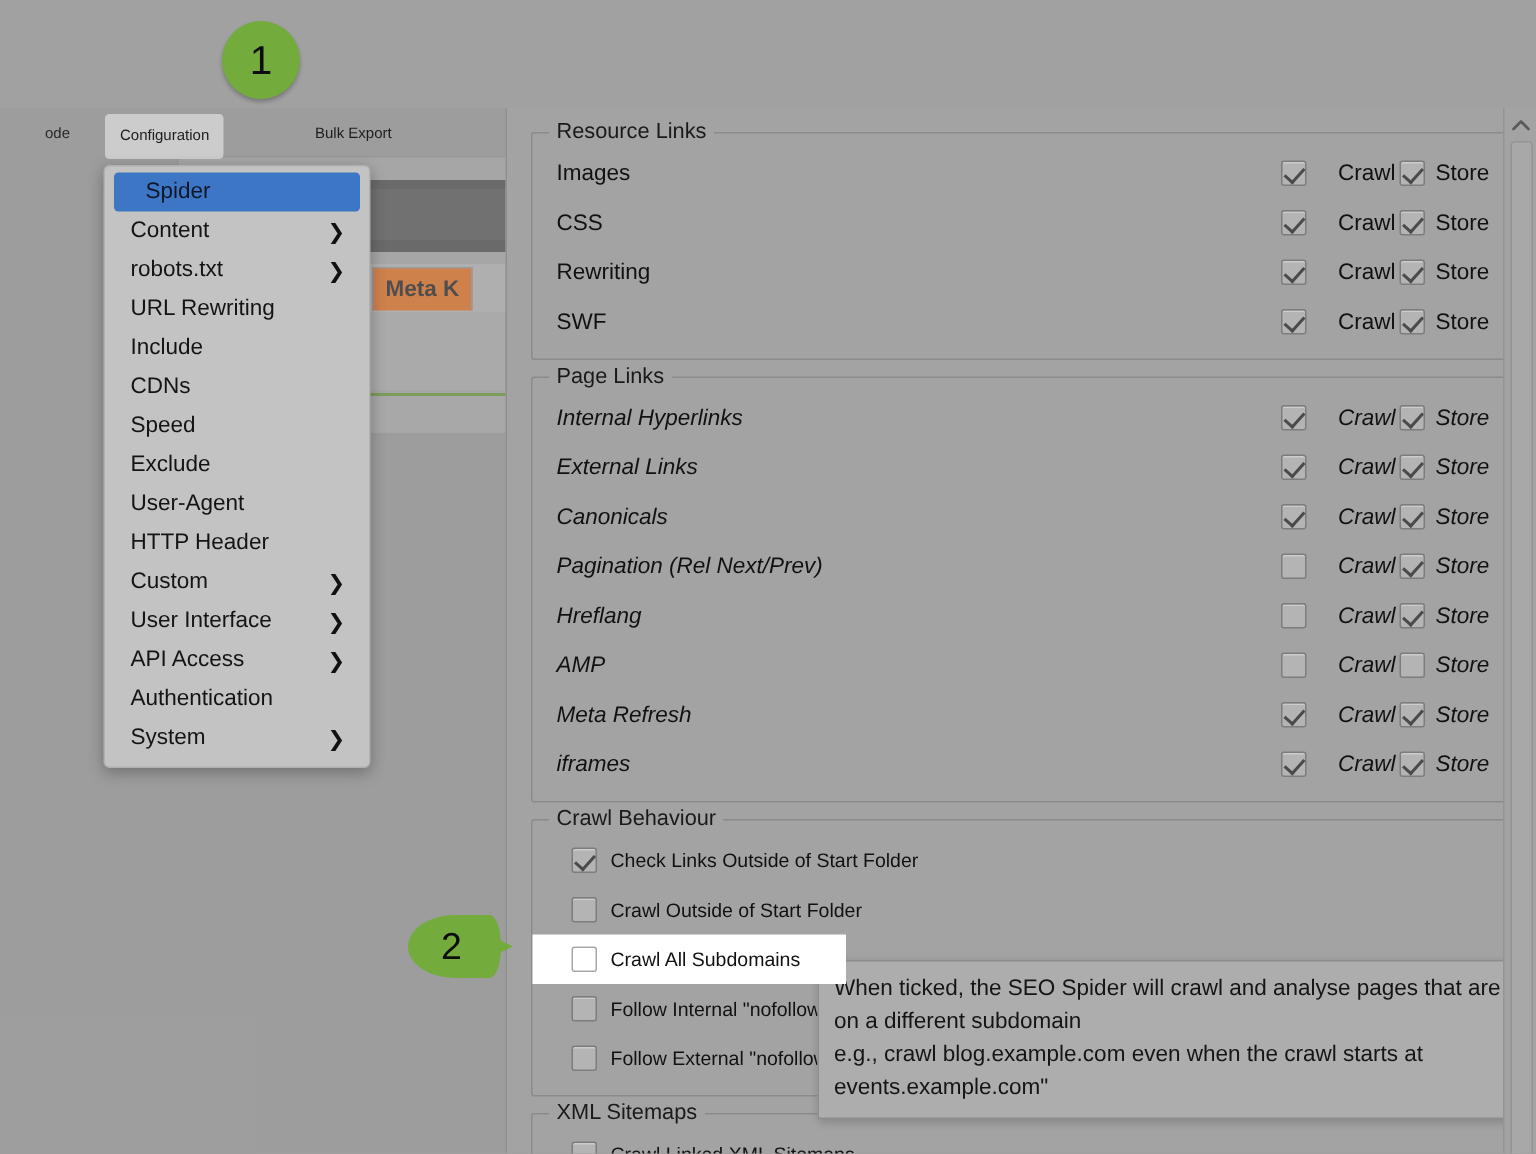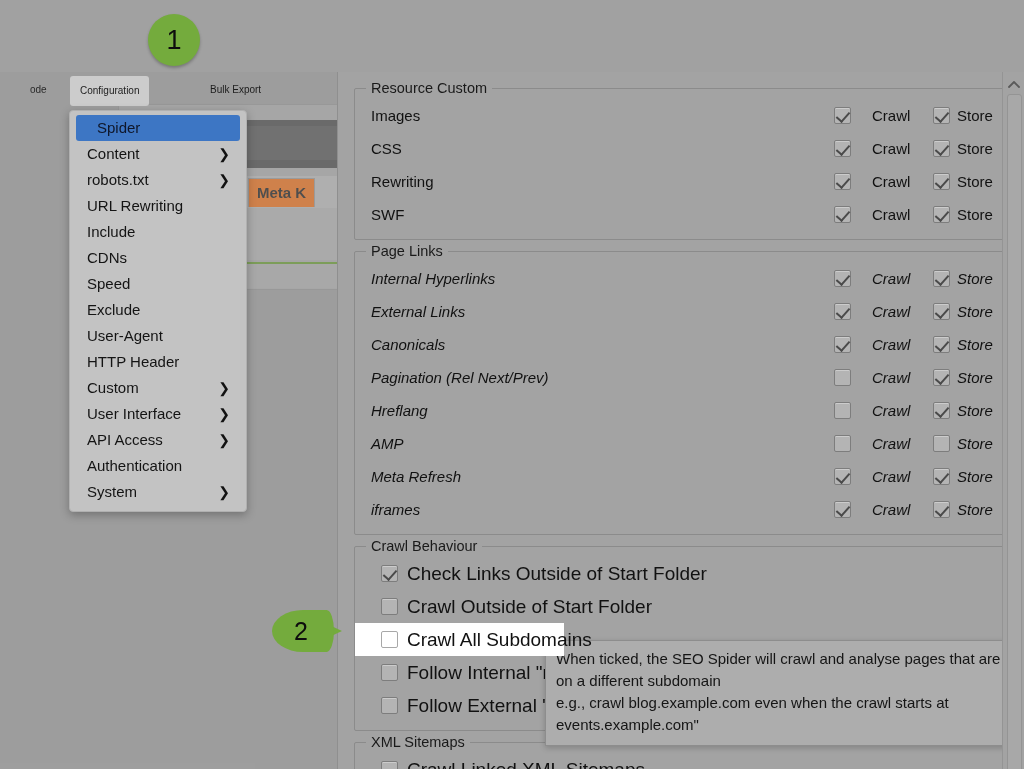--- a/index.html
+++ b/index.html
@@ -65,21 +65,21 @@
   .group-title{
     position:absolute;top:-9px;left:11px;background:#a3a3a3;
     padding:0 5px;font-size:14.5px;color:#1a1a1a;white-space:nowrap;
   }
   .opt-row{position:relative;height:33px;}
   .opt-label{
     position:absolute;left:16px;top:0;height:33px;line-height:33px;
     font-size:15px;color:#111;white-space:nowrap;
   }
   .cbgroup{position:absolute;top:0;height:33px;display:flex;align-items:center;gap:7px;}
-  .cbgroup.crawl{left:479px;gap:21px;}
+  .cbgroup.crawl{left:499px;gap:21px;}
   .cbgroup.store{left:578px;}
   .cbtext{font-size:15px;color:#111;}
 
   .cb{
     width:17px;height:17px;box-sizing:border-box;
     background:#b4b4b4;border:1px solid #7d7d7d;border-radius:2px;
     position:relative;flex:none;
     box-shadow:inset 0 1px 0 rgba(255,255,255,.32);
   }
   .cb.checked::after{
@@ -88,21 +88,21 @@
     border:solid #4a4a4a;border-width:0 2.4px 2.4px 0;
     transform:rotate(42deg);
   }
   .cb.white{background:#fbfbfb;border-color:#9a9a9a;}
 
   
   .chk-row{position:relative;height:33px;}
   .chk-row .cb{position:absolute;left:26px;top:8px;}
   .chk-row .chk-label{
     position:absolute;left:52px;top:0;height:33px;line-height:33px;
-    font-size:19px;color:#111;white-space:nowrap;
+    font-size:13px;color:#111;white-space:nowrap;
   }
   .chk-row.highlighted{background:#ffffff;}
   .chk-row.highlighted .cb{background:#ffffff;border-color:#a8a8a8;}
 
   
   #tooltip{
     left:545px;top:640px;width:472px;
     background:#adadad;border:1px solid #8d8d8d;
     padding:7px 10px 9px 10px;box-sizing:border-box;
     box-shadow:0 2px 6px rgba(0,0,0,.2);
@@ -173,21 +173,21 @@
     <div class="dd-item"><span>HTTP Header</span></div>
     <div class="dd-item"><span>Custom</span><span class="dd-arrow">❯</span></div>
     <div class="dd-item"><span>User Interface</span><span class="dd-arrow">❯</span></div>
     <div class="dd-item"><span>API Access</span><span class="dd-arrow">❯</span></div>
     <div class="dd-item"><span>Authentication</span></div>
     <div class="dd-item"><span>System</span><span class="dd-arrow">❯</span></div>
   </div>
 
 <div class="layer" id="panel">
     <div class="group" style="left: 16px; top: 16px; width: 655px; height: 150px;">
-      <div class="group-title">Resource Custom</div>
+      <div class="group-title">Resource Links</div>
       <div style="position: absolute; left: 0px; top: 10px; width: 100%;">
         <div class="opt-row">
           <div class="opt-label">Images</div>
           <div class="cbgroup crawl">
             <div class="cb checked"></div>
             <span class="cbtext">Crawl</span>
           </div>
           <div class="cbgroup store">
             <div class="cb checked"></div>
             <span class="cbtext">Store</span>

